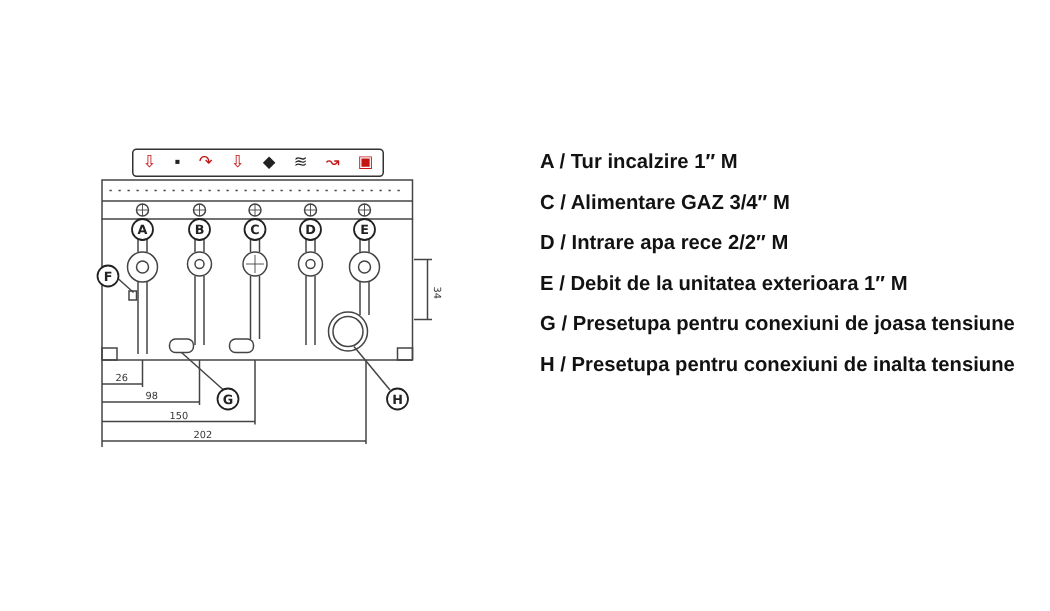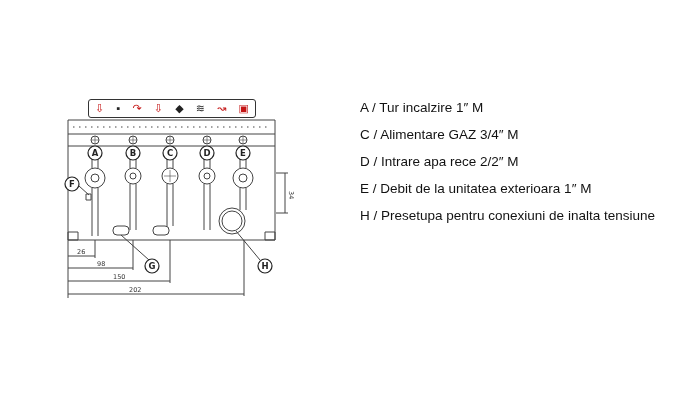--- a/index.html
+++ b/index.html
@@ -24,21 +24,21 @@
   #drawing text{
     stroke:none;fill:#222;font-family:"DejaVu Sans", sans-serif;
   }
   #drawing .callout circle{fill:#ffffff;stroke:#222;stroke-width:1.2;}
   #drawing .callout text{font-size:8.5px;font-weight:bold;text-anchor:middle;}
   #drawing .dimtext{font-size:6.5px;fill:#333;}
   #drawing .thin{stroke-width:0.6;}
   
   #legend{
     position:absolute;left:360px;top:94px;width:330px;
-    color:#121212;font-weight:normal;font-size:13.5px;
+    color:#121212;font-weight:bold;font-size:13.5px;
   }
   #legend .legend-item{height:27px;line-height:27px;white-space:nowrap;}
 </style>
 </head>
 <body>
 
 <div id="canvas">
 
   <div id="icon-strip">
     <span class="red">⇩</span>
@@ -196,16 +196,17 @@
       <circle cx="210" cy="148" r="7"></circle>
         <text x="210" y="151">H</text>
     </g>
   </svg>
 
   <div id="legend">
     <div class="legend-item">A / Tur incalzire  1″  M</div>
     <div class="legend-item">C / Alimentare GAZ  3/4″  M</div>
     <div class="legend-item">D / Intrare apa rece  2/2″  M</div>
     <div class="legend-item">E / Debit de la unitatea exterioara  1″  M</div>
+    <div class="legend-item">G / Presetupa pentru conexiuni de joasa tensiune</div>
     <div class="legend-item">H / Presetupa pentru conexiuni de inalta tensiune</div>
   </div>
 
 </div>
 
 </body></html>

